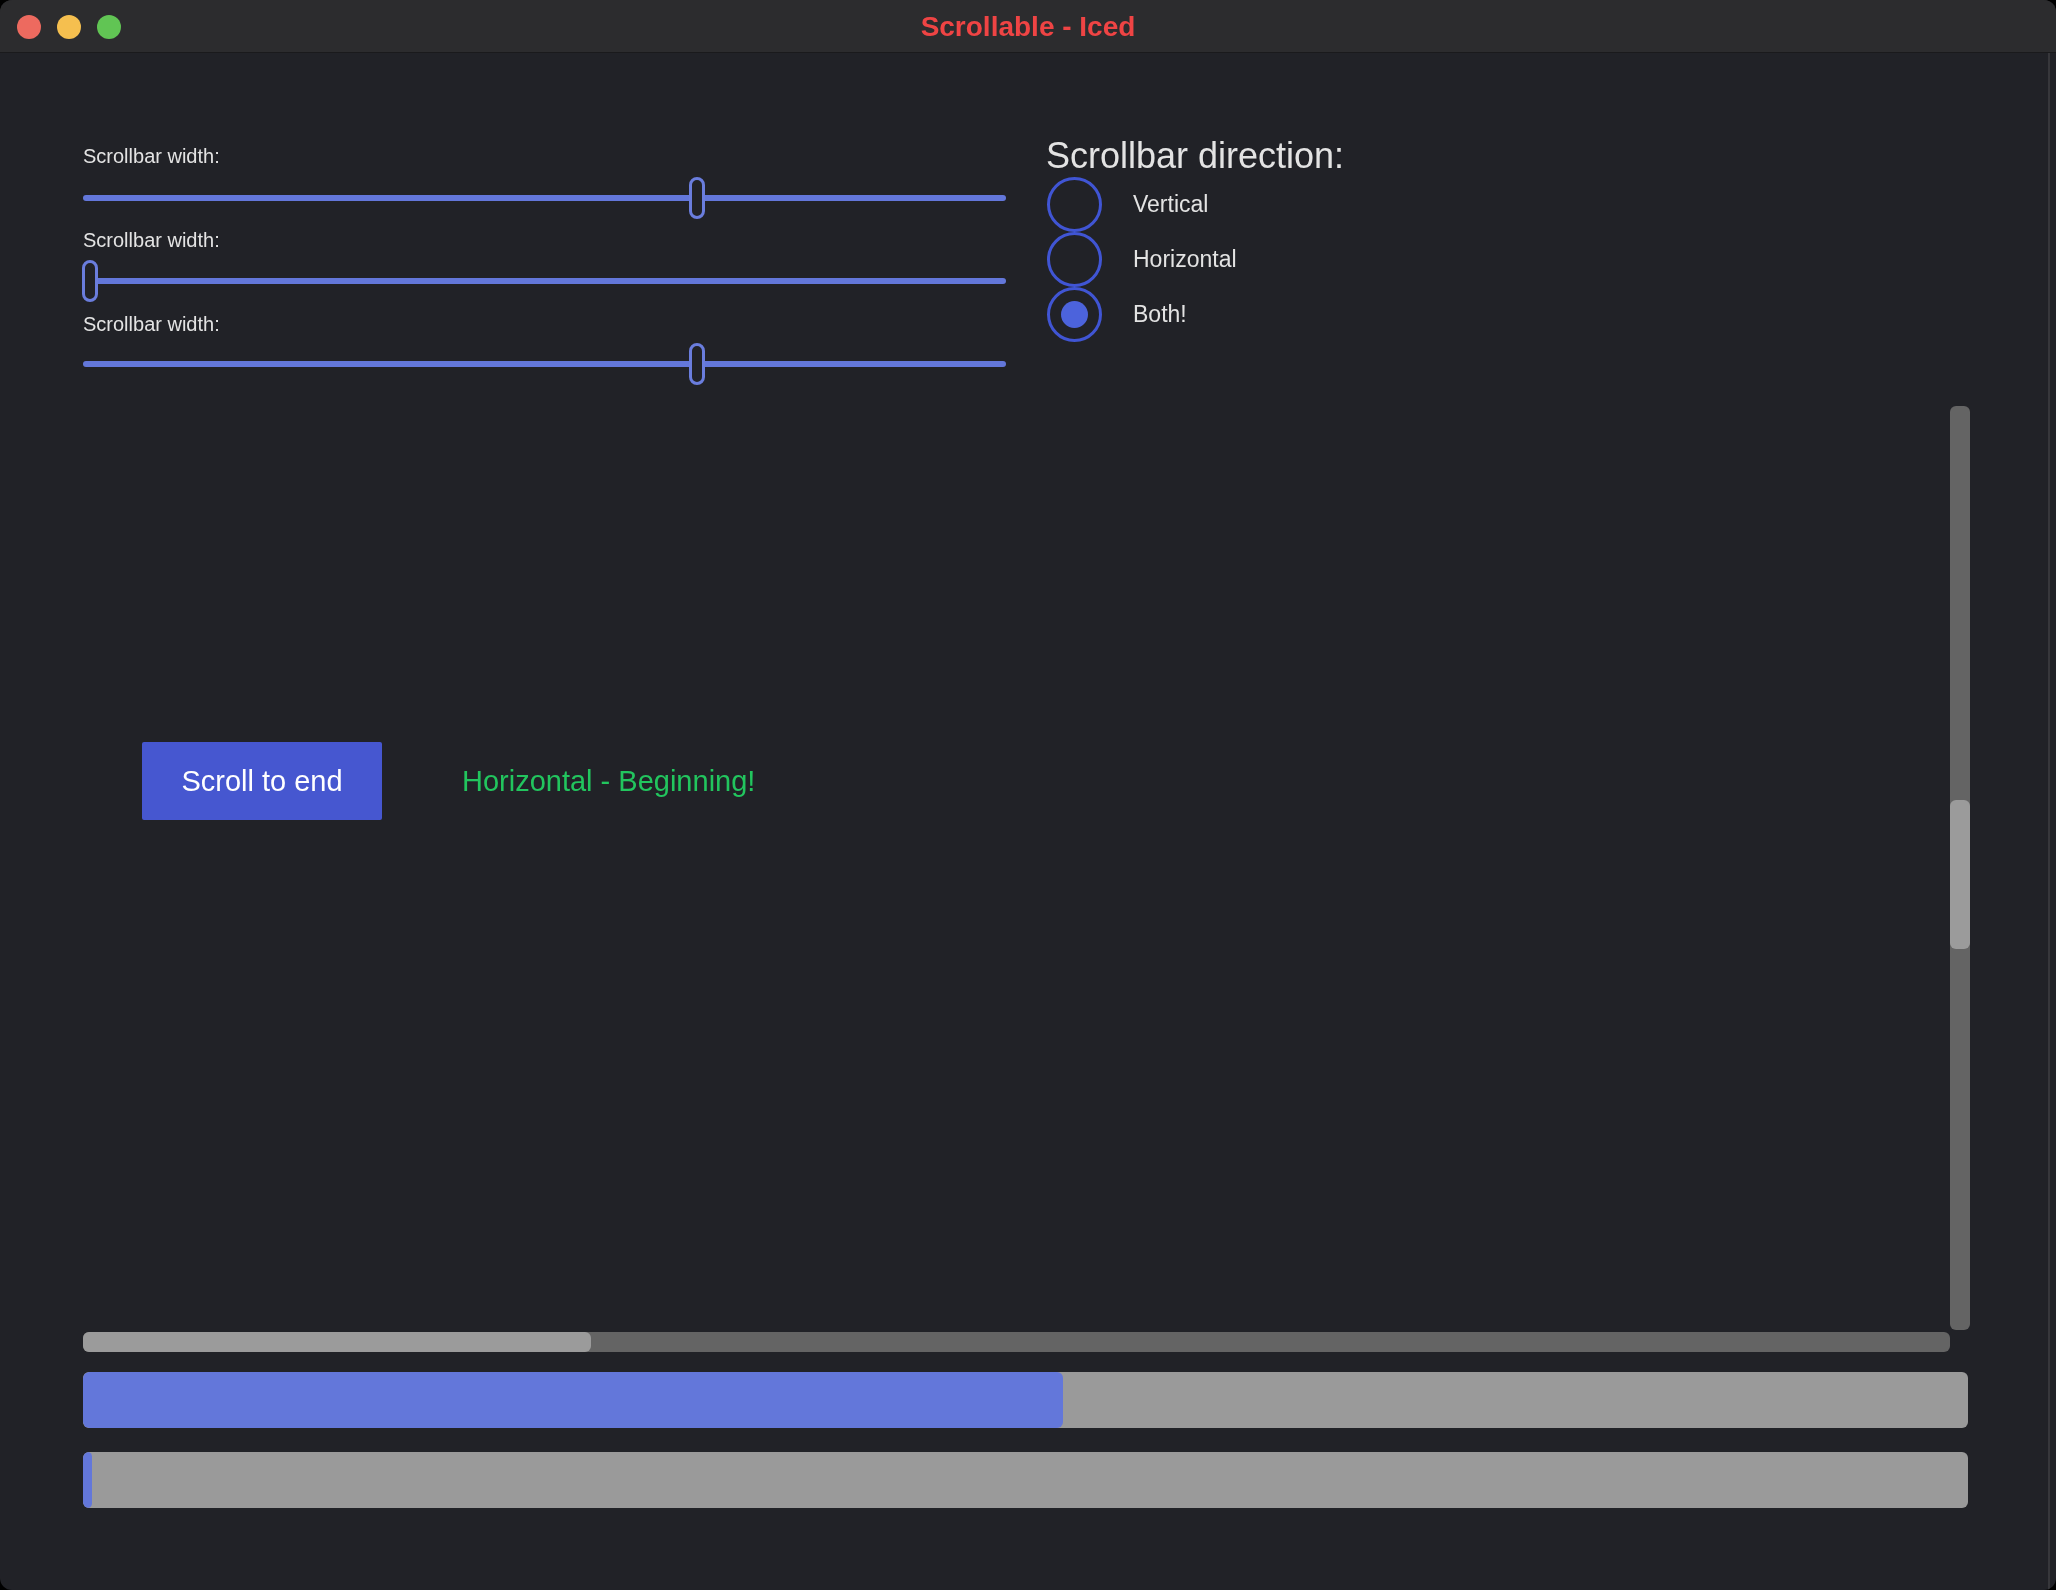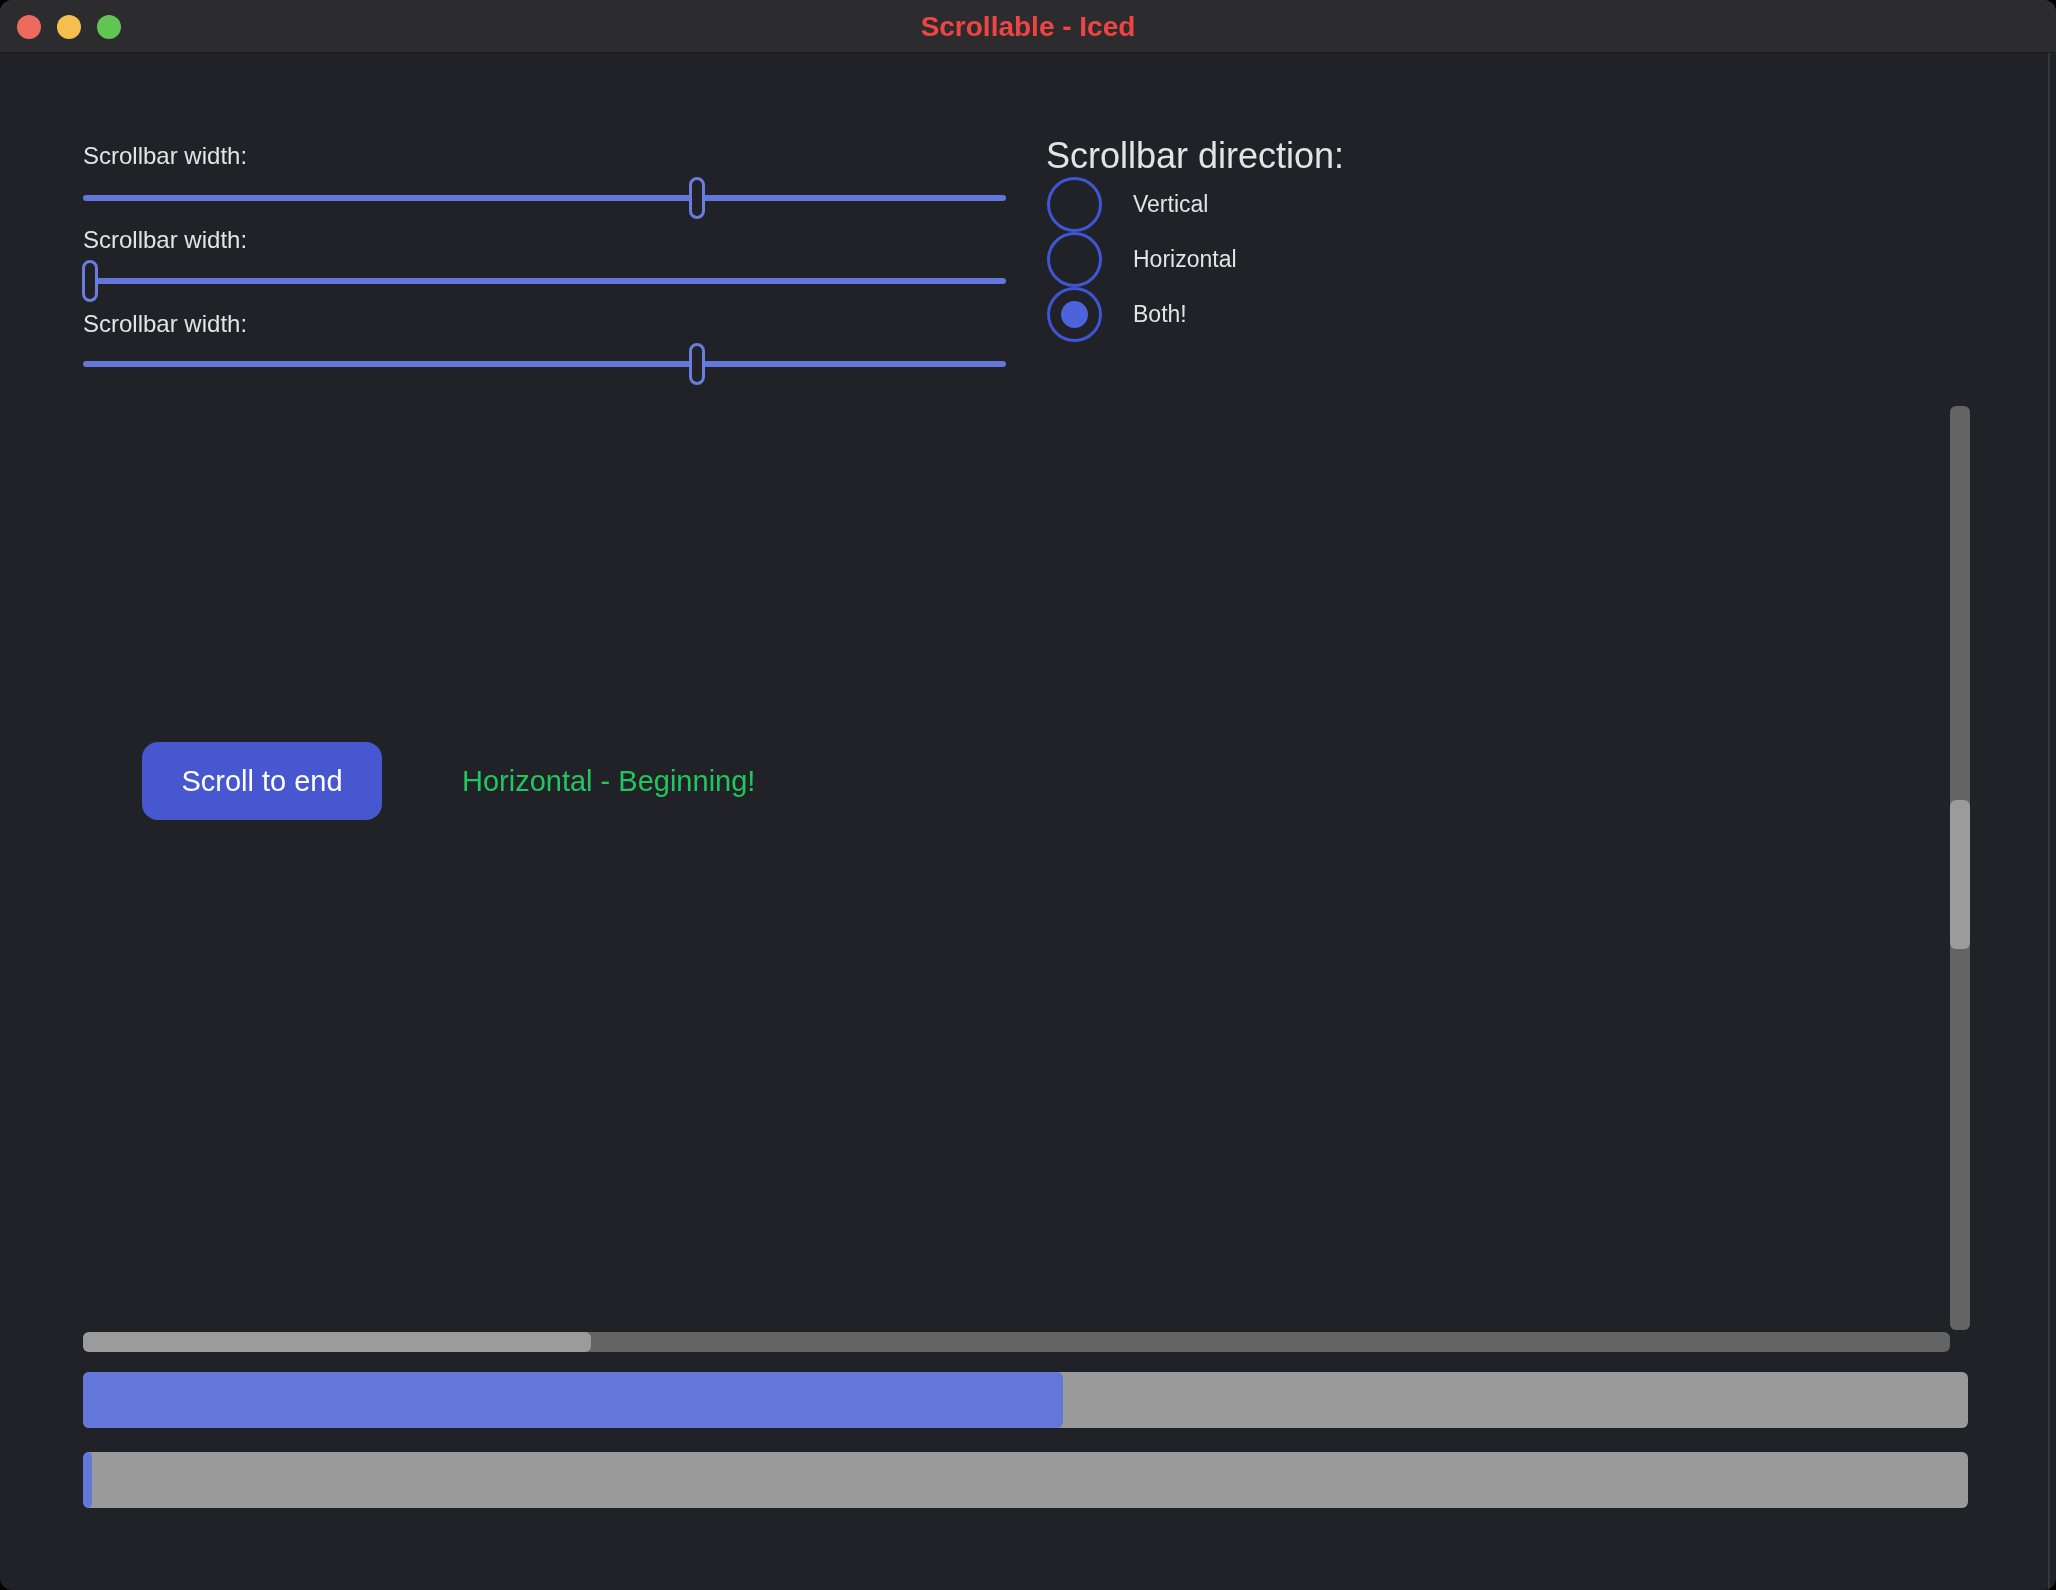--- a/index.html
+++ b/index.html
@@ -22,21 +22,21 @@
   .light{width:24px;height:24px;border-radius:50%;display:block;}
   .light.red{background:#ed6a5f;}
   .light.yellow{background:#f5bf4f;}
   .light.green{background:#61c554;}
   .win-title{
     position:absolute;left:0;top:0;width:100%;height:53px;
     display:flex;align-items:center;justify-content:center;
     font-size:28px;font-weight:bold;color:#ef4444;
   }
   
-  .slider-label{position:absolute;left:83px;font-size:24px;line-height:36px;color:#e3e3e3;}
+  .slider-label{position:absolute;left:83px;font-size:20px;line-height:36px;color:#e3e3e3;}
   #s0-label{top:138px}#s1-label{top:222px}#s2-label{top:306px}
   .slider-track{
     position:absolute;left:83px;width:923px;height:6px;border-radius:3px;
     background:#6377da;
   }
   #s0-track{top:195px}#s1-track{top:278px}#s2-track{top:361px}
   .slider-handle{
     position:absolute;top:-18px;width:16px;height:42px;border-radius:9px;
     border:3px solid #6a7ddd;background:#212227;
   }
@@ -46,21 +46,21 @@
     position:absolute;left:1047px;width:55px;height:55px;border-radius:50%;
     border:3px solid #4055d4;display:flex;align-items:center;justify-content:center;
   }
   #radio-0{top:177px}#radio-1{top:232px}#radio-2{top:287px}
   .radio-dot{width:27px;height:27px;border-radius:50%;background:#4c63dc;display:none;}
   .radio-label{position:absolute;left:1133px;font-size:23px;line-height:40px;}
   #radio-label-0{top:184px}#radio-label-1{top:239px}#radio-label-2{top:294px}
   
   .scroll-btn{
     position:absolute;left:142px;top:742px;width:240px;height:78px;
-    background:#4657d0;border:none;border-radius:16px;
+    background:#4657d0;border:none;border-radius:2px;
     color:#ffffff;font-size:29px;font-family:"Liberation Sans",sans-serif;
     display:flex;align-items:center;justify-content:center;cursor:pointer;
   }
   .status-text{
     position:absolute;left:462px;top:742px;height:78px;
     display:flex;align-items:center;font-size:29px;color:#22c55e;
   }
   
   .v-rail{
     position:absolute;left:1950px;top:406px;width:20px;height:924px;

